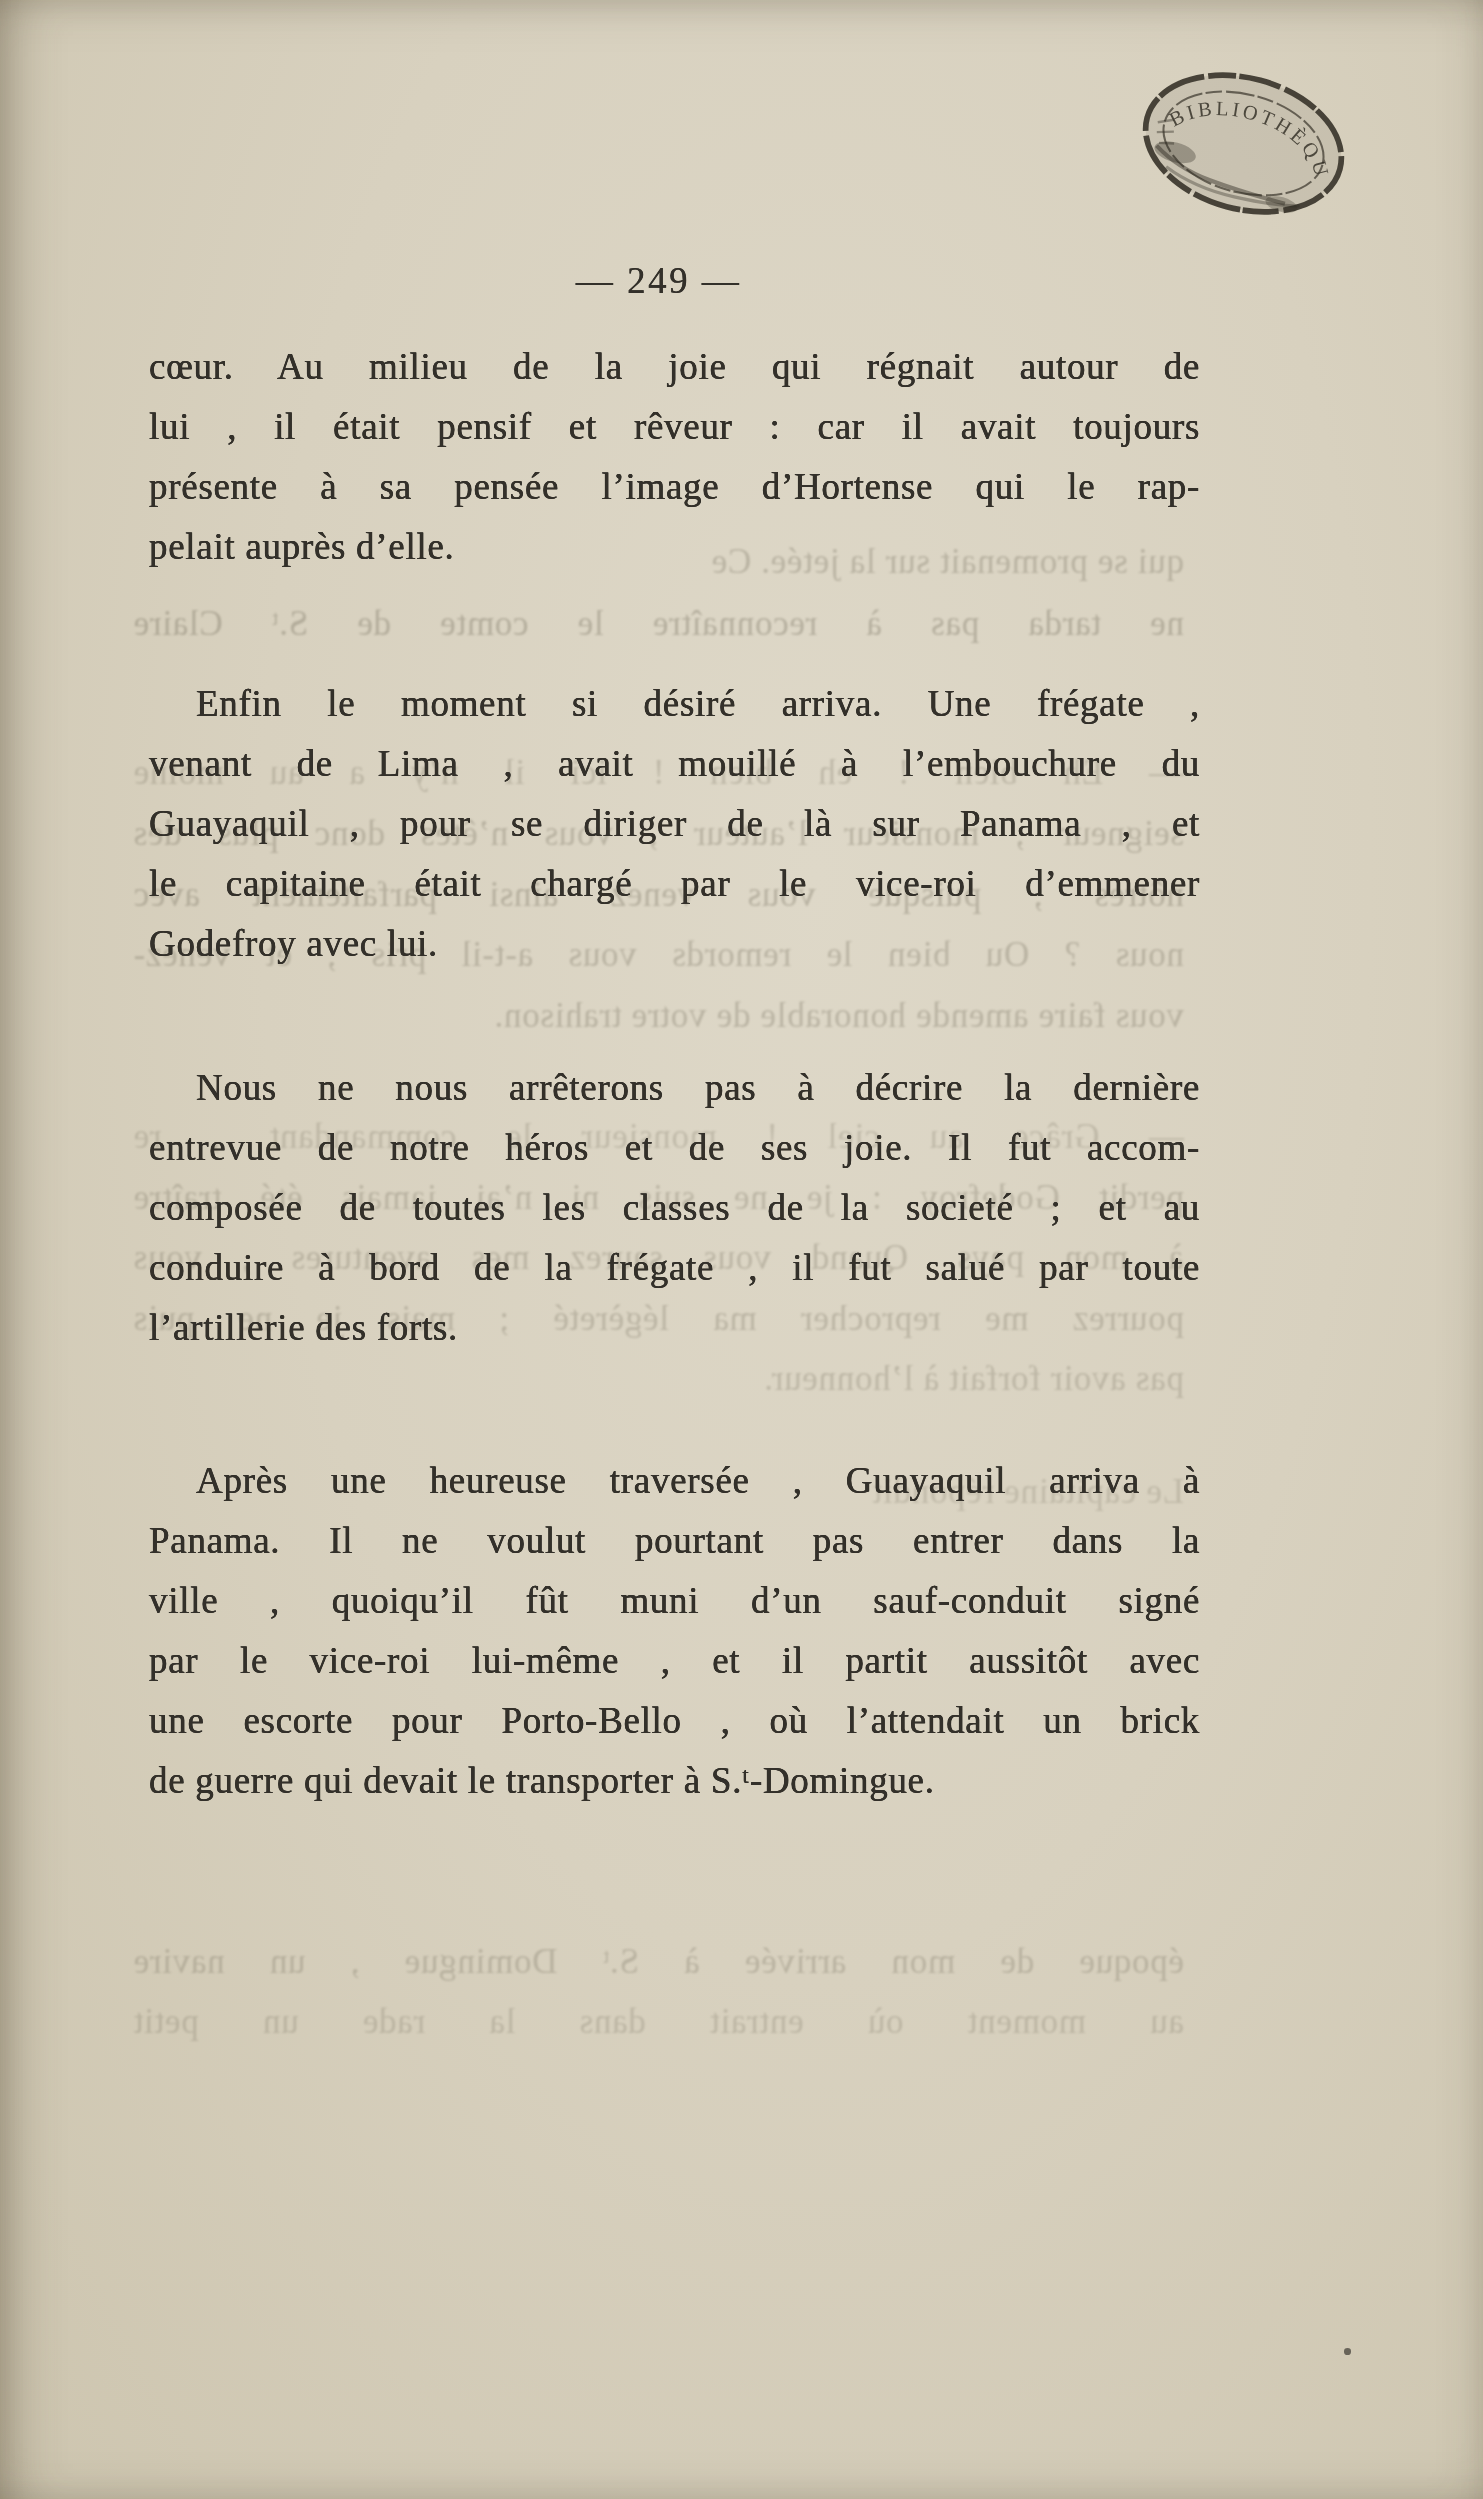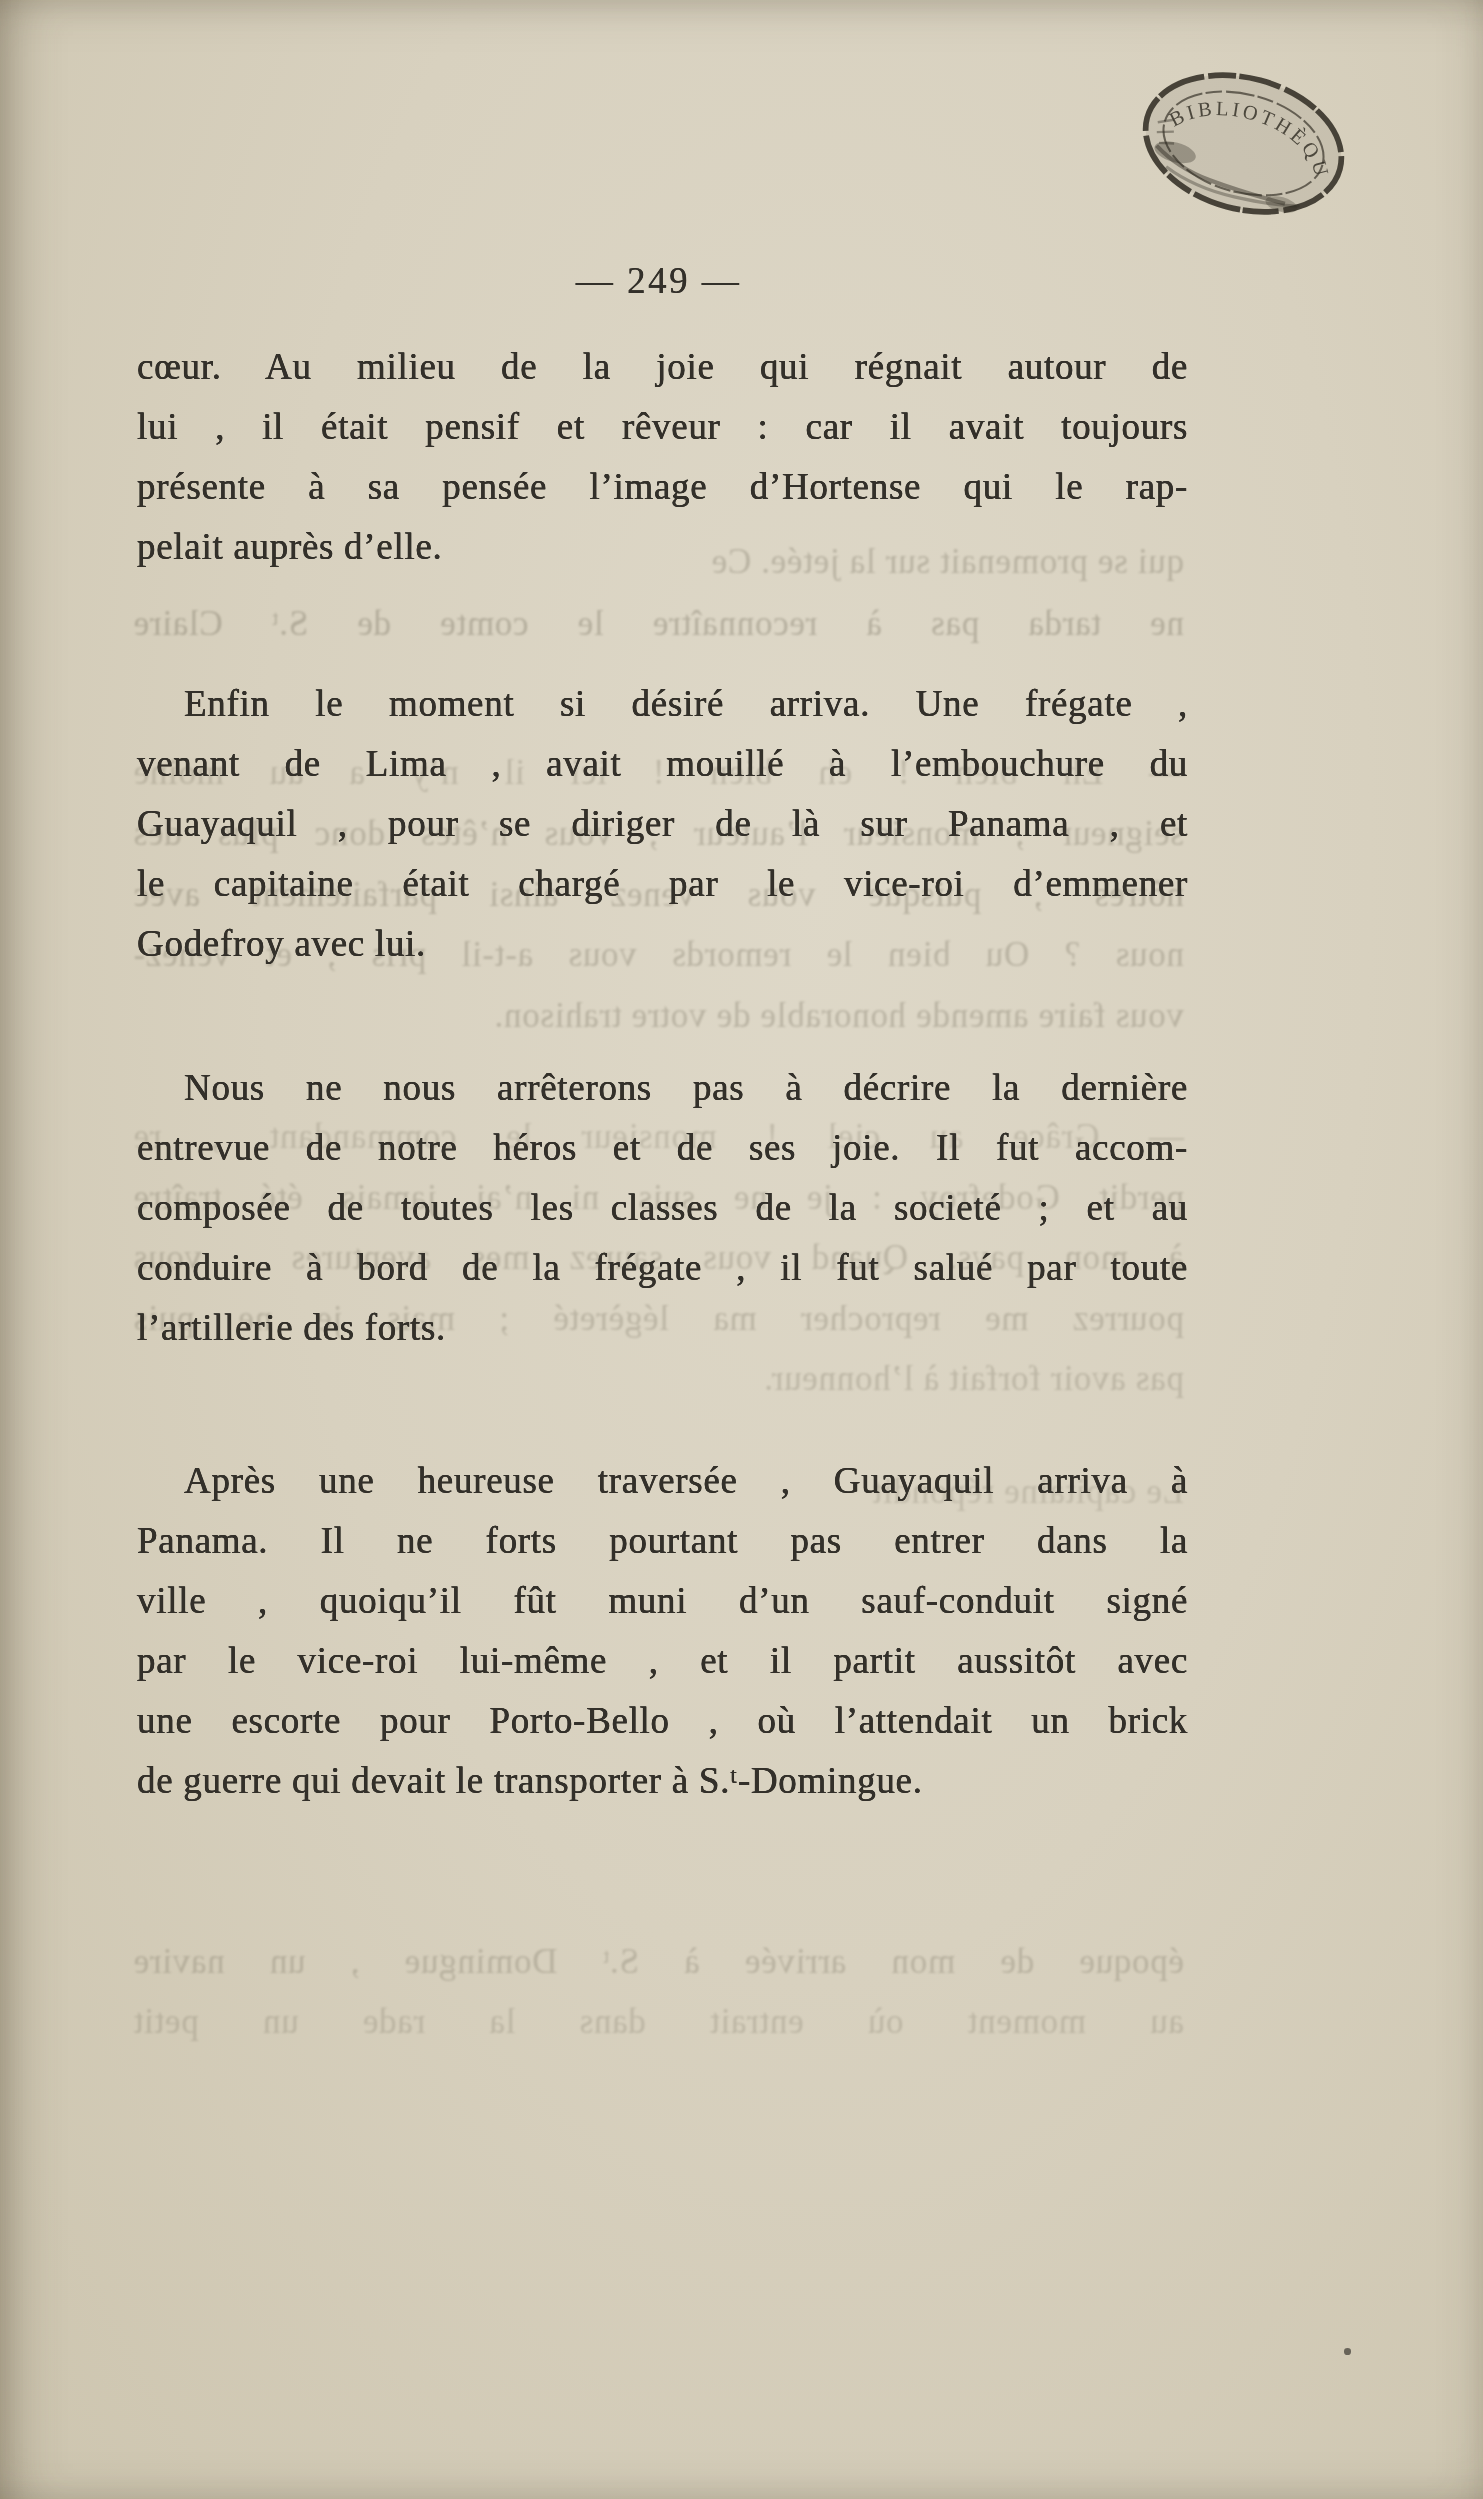--- a/index.html
+++ b/index.html
@@ -16,21 +16,21 @@
       inset -29px 0 57px -41px rgba(70,60,40,.30),
       inset 0 29px 57px -41px rgba(70,60,40,.35),
       inset 0 -29px 57px -41px rgba(70,60,40,.28);
   }
   .page-number{
     position:absolute;top:259px;left:133px;width:1051px;z-index:4;
     text-align:center;font-size:37px;letter-spacing:2.5px;
     text-shadow:0.2px 0 0 currentColor;
   }
   .text-block{
-    position:absolute;top:337px;left:137px;width:1051px;z-index:4;
+    position:absolute;top:337px;left:149px;width:1051px;z-index:4;
     font-size:37px;line-height:60px;
   }
   .paragraph{margin:0;}
   .text-block .paragraph:nth-child(1){margin-bottom:97px;}
   .text-block .paragraph:nth-child(2){margin-bottom:84px;}
   .text-block .paragraph:nth-child(3){margin-bottom:93px;}
   .text-block .paragraph:nth-child(4){margin-bottom:85px;}
   .line{
     text-align:justify;text-align-last:justify;
     letter-spacing:0.7px;
@@ -108,21 +108,21 @@
     </div>
     <div class="paragraph">
       <div class="line first">Nous ne nous arrêterons pas à décrire la dernière</div>
       <div class="line">entrevue de notre héros et de ses joie. Il fut accom-</div>
       <div class="line">composée de toutes les classes de la societé ; et au</div>
       <div class="line">conduire à bord de la frégate , il fut salué par toute</div>
       <div class="line last">l’artillerie des forts.</div>
     </div>
     <div class="paragraph">
       <div class="line first">Après une heureuse traversée , Guayaquil arriva à</div>
-      <div class="line">Panama. Il ne forts pourtant pas entrer dans la</div>
+      <div class="line">Panama. Il ne voulut pourtant pas entrer dans la</div>
       <div class="line">ville , quoiqu’il fût muni d’un sauf-conduit signé</div>
       <div class="line">par le vice-roi lui-même , et il partit aussitôt avec</div>
       <div class="line">une escorte pour Porto-Bello , où l’attendait un brick</div>
       <div class="line last">de guerre qui devait le transporter à S.ᵗ-Domingue.</div>
     </div>
   </div>
 
 <div class="speck"></div>
 
 <div class="vignette"></div>

